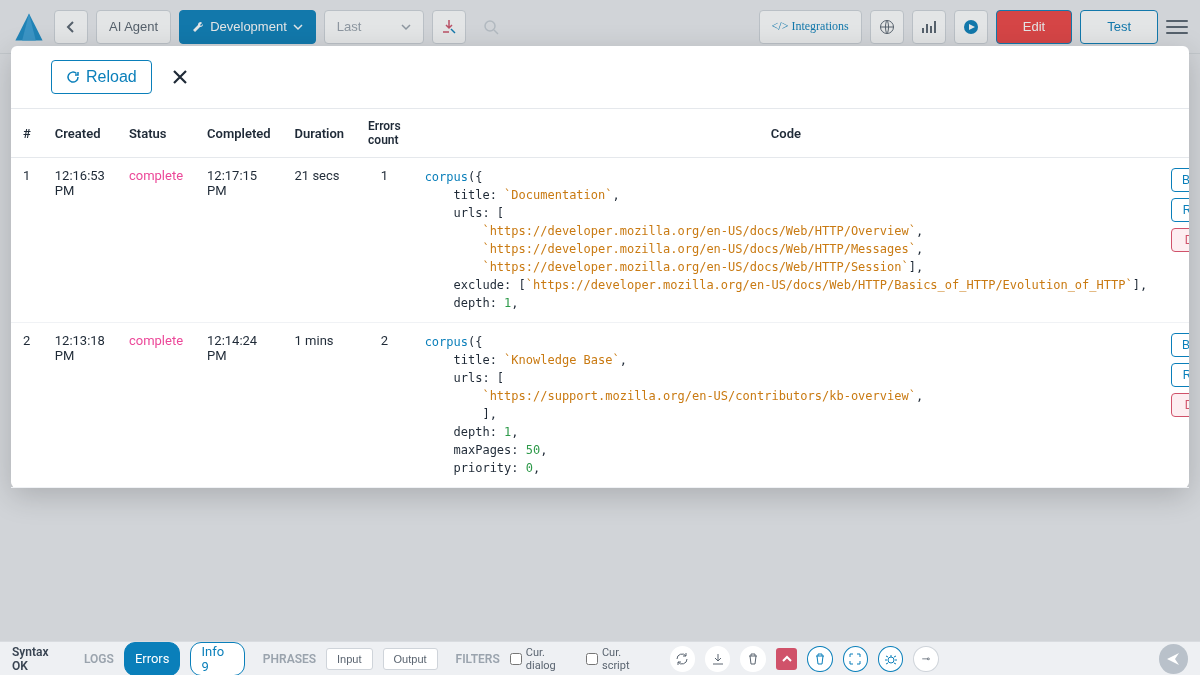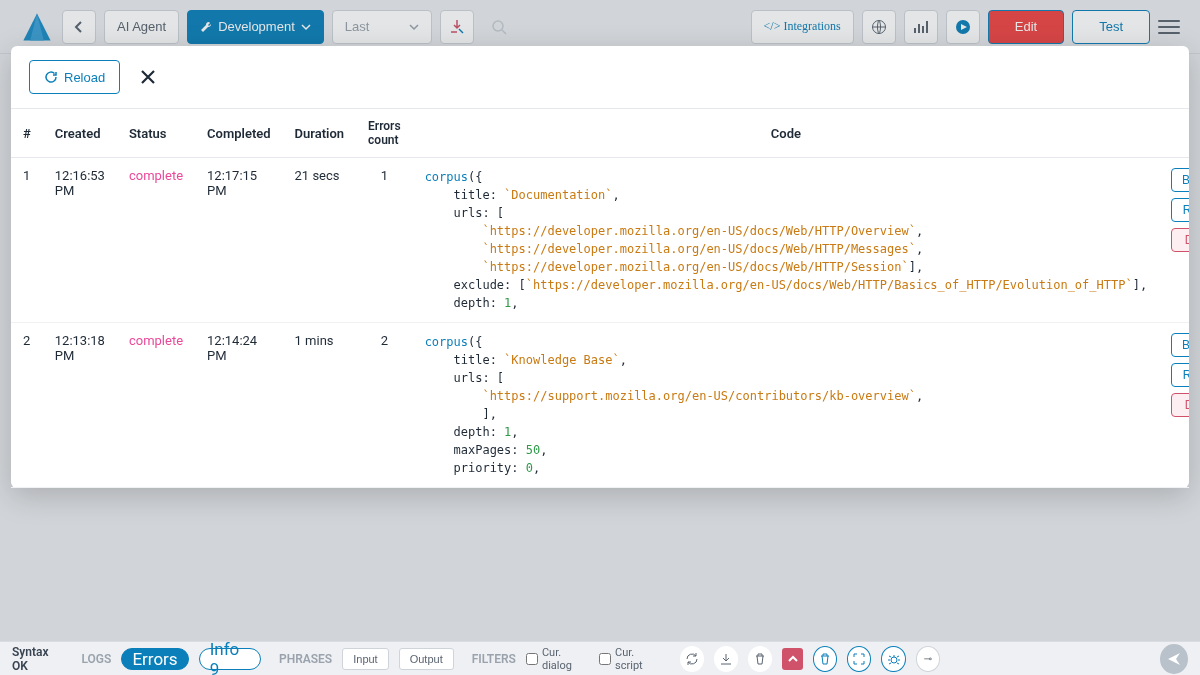--- a/index.html
+++ b/index.html
@@ -1,39 +1,39 @@
 <!DOCTYPE html>
 <html><head>
 <meta charset="utf-8">
 <style>
 * { box-sizing: border-box; margin: 0; padding: 0; }
 body { font-family: -apple-system, BlinkMacSystemFont, "Segoe UI", Roboto, sans-serif; background: #eaecef; width: 1200px; height: 675px; overflow: hidden; position: relative; }
 
 
-.topbar { height: 54px; background: #eaecef; display: flex; align-items: center; padding: 0 20px; gap: 8px; border-bottom: 1px solid #d9dce0; }
+.topbar { height: 54px; background: #eaecef; display: flex; align-items: center; padding: 0 12px; gap: 8px; border-bottom: 1px solid #d9dce0; }
 .logo { width: 34px; height: 34px; }
 .tb-btn { height: 34px; border: 1px solid #cfd4da; border-radius: 4px; background: #fff; display: inline-flex; align-items: center; padding: 0 12px; font-size: 13px; color: #5a6470; cursor: pointer; gap: 6px; }
 .tb-btn.back { width: 34px; justify-content: center; padding: 0; }
 .tb-btn.dev { background: #0a7fba; color: #fff; border-color: #0a7fba; }
 .tb-select { position: relative; }
 .tb-btn svg { display: block; }
 .tb-spacer { flex: 1; }
 .tb-icon-btn { width: 34px; height: 34px; border: 1px solid #cfd4da; border-radius: 4px; background: #fff; display: inline-flex; align-items: center; justify-content: center; cursor: pointer; color: #5a6470; }
 .tb-btn.edit-btn { background: #ef4444; color: #fff; border-color: #0a7fba; padding: 0 26px; }
 .tb-btn.test-btn { padding: 0 26px; color: #0a7fba; border-color: #0a7fba; }
 .tb-btn.integrations-btn { color: #0a7fba; font-family: Liberation Serif, serif; font-size: 12px; }
 .hamburger { display: flex; flex-direction: column; gap: 4px; width: 22px; cursor: pointer; }
 .hamburger span { height: 2px; background: #5a6470; border-radius: 1px; }
 
 
 .modal-overlay { position: absolute; inset: 0; background: rgba(70,80,90,0.15); display: flex; align-items: flex-start; justify-content: center; padding-top: 46px; }
 .modal { width: 1178px; background: #fff; border-radius: 6px; box-shadow: 0 8px 30px rgba(0,0,0,0.18); max-height: 594px; display: flex; flex-direction: column; }
 .modal-head { display: flex; align-items: center; padding: 14px 18px; }
 .modal-title { font-size: 19px; font-weight: 600; color: #1f2a37; flex: 1; }
-.reload-btn { height: 30px; border: 1px solid #0a7fba; color: #0a7fba; background: #fff; border-radius: 4px; padding: 16px 14px; font-size: 13px; display: inline-flex; align-items: center; gap: 6px; cursor: pointer; margin-right: 14px; }
+.reload-btn { height: 30px; border: 1px solid #0a7fba; color: #0a7fba; background: #fff; border-radius: 4px; padding: 16px 14px; font-size: 16px; display: inline-flex; align-items: center; gap: 6px; cursor: pointer; margin-right: 14px; margin-left: 22px; }
 .close-x { width: 28px; height: 28px; display: inline-flex; align-items: center; justify-content: center; cursor: pointer; color: #1f2a37; }
 
 
 .table-wrap { flex: 1; overflow: auto; }
 table { width: 100%; border-collapse: collapse; font-size: 13px; }
 th { text-align: left; font-weight: 600; color: #1f2a37; padding: 10px 12px; border-bottom: 1px solid #e5e8ec; border-top: 1px solid #e5e8ec; background: #fff; position: sticky; top: 0; }
 td { vertical-align: top; padding: 10px 12px; border-bottom: 1px solid #f0f2f5; color: #1f2a37; }
 .col-idx { width: 44px; }
 .col-created { width: 110px; }
 .col-status { width: 100px; }
@@ -49,21 +49,21 @@
 .code-block .num { color: #2e9a4a; }
 .row-actions { display: flex; flex-direction: column; gap: 6px; align-items: stretch; }
 .row-btn { height: 24px; border-radius: 4px; border: 1px solid; background: #fff; font-size: 12px; cursor: pointer; padding: 0 10px; }
 .row-btn.browse { color: #0a7fba; border-color: #0a7fba; }
 .row-btn.restart { color: #0a7fba; border-color: #0a7fba; }
 .row-btn.delete { color: #d0526a; border-color: #d0526a; background: #fdeef1; }
 
 
 .bottombar { position: absolute; bottom: 0; left: 0; right: 0; height: 34px; background: #eef0f3; border-top: 1px solid #d9dce0; display: flex; align-items: center; padding: 0 12px; font-size: 12px; color: #5a6470; gap: 10px; }
 .bb-label { font-weight: 600; color: #394452; }
-.pill { height: 22px; border-radius: 11px; padding: 0 10px; display: inline-flex; align-items: center; font-size: 17px; border: 1px solid; cursor: pointer; }
+.pill { height: 34px; border-radius: 11px; padding: 0 10px; display: inline-flex; align-items: center; font-size: 13px; border: 1px solid; cursor: pointer; }
 .pill.errors { background: #0a7fba; color: #fff; border-color: #0a7fba; }
 .pill.info { color: #0a7fba; border-color: #0a7fba; background: #fff; }
 .bb-section { font-weight: 600; color: #9aa3ad; margin-left: 8px; }
 .bb-btn { height: 22px; border: 1px solid #cfd4da; border-radius: 3px; background: #fff; padding: 0 10px; font-size: 11px; color: #5a6470; cursor: pointer; }
 .bb-check { display: inline-flex; align-items: center; gap: 4px; font-size: 11px; }
 .bb-check input { width: 12px; height: 12px; }
 .bb-spacer { flex: 1; }
 .bb-icon { width: 26px; height: 26px; border: 1px solid #cfd4da; border-radius: 50%; display: inline-flex; align-items: center; justify-content: center; cursor: pointer; color: #5a6470; background: #fff; }
 .bb-icon.hl { border-color: #0a7fba; color: #0a7fba; }
 .bb-caret { width: 22px; height: 22px; background: #d0526a; color: #fff; border-radius: 3px; display: inline-flex; align-items: center; justify-content: center; cursor: pointer; }

